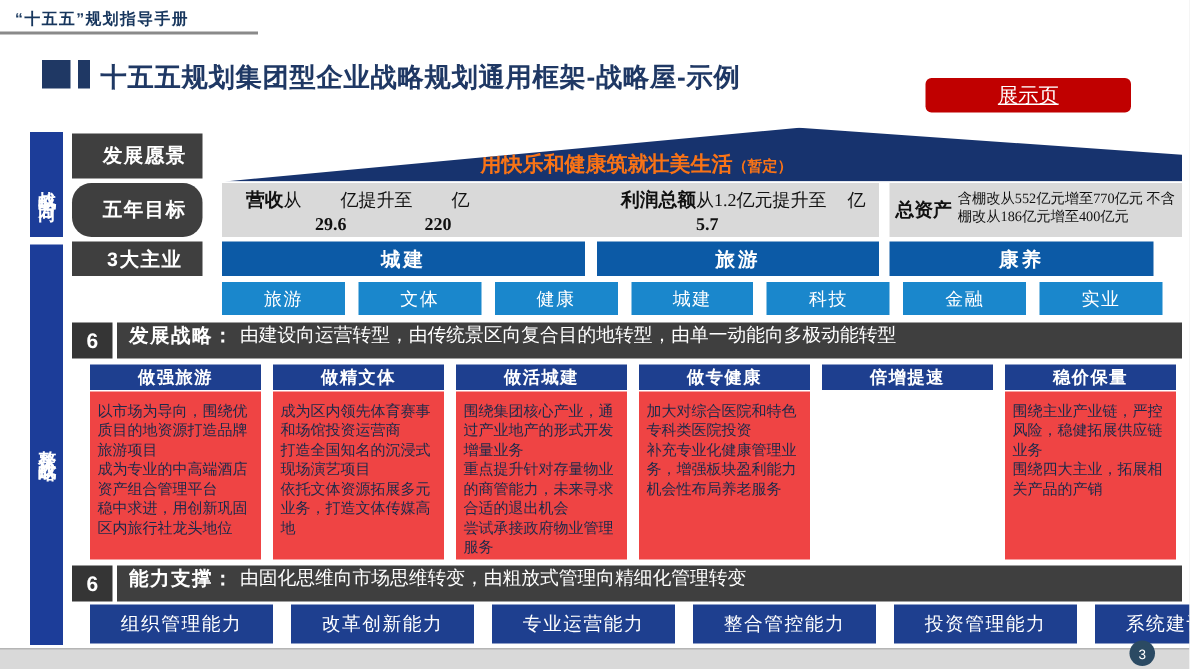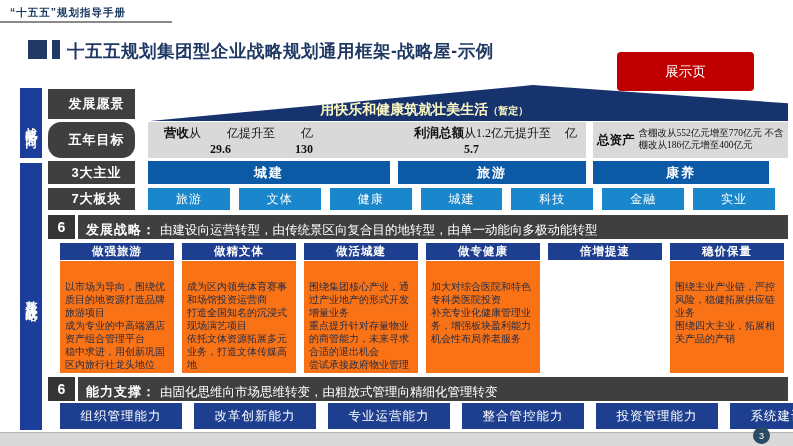--- a/index.html
+++ b/index.html
@@ -9,50 +9,50 @@
     font-family:"Liberation Sans","DejaVu Sans",sans-serif; overflow:hidden;
   }
   .abs { position:absolute; }
 
   
   .header-note { left:10px; top:6px; font-size:10.5px; font-weight:bold; color:#17365D; letter-spacing:1px; }
   .header-line { left:0; top:21px; width:172px; height:2px; background:#8a8a8a; }
   .title-sq1 { left:28px; top:40px; width:19px; height:19px; background:#1F3864; }
   .title-sq2 { left:52px; top:40px; width:8px;  height:19px; background:#1F3864; }
   .page-title { left:67px; top:39px; font-size:17.5px; font-weight:bold; color:#1F3864; letter-spacing:0.5px; }
-  .show-btn { left:617px; top:52px; width:137px; height:39px; background:#C00000; border-radius:4px;
-    color:#fff; font-size:13.5px; display:flex; align-items:center; justify-content:center; cursor:pointer; }
+  .show-btn { left:617px; top:52px; width:137px; height:23px; background:#C00000; border-radius:4px;
+    color:#fff; font-size:13.5px; display:flex; align-items:center; justify-content:center; cursor:pointer;text-decoration:underline; }
 
   
   .side-bar { left:20px; width:22px; background:#1C3D99; color:#fff; display:flex; align-items:center; justify-content:center; }
   .side-bar .vtext { writing-mode:vertical-rl; text-orientation:upright; font-size:12px; font-weight:bold; letter-spacing:3px; }
   .side-top { top:88px; height:70px; }
   .side-bottom { top:163px; height:267px; }
 
   
   .row-label { left:48px; width:87px; background:#3F3F3F; color:#fff; font-size:13px; font-weight:bold;
     display:flex; align-items:center; justify-content:center; letter-spacing:1px;padding-left:10px; }
 
   
   .roof { left:150px; top:84px; width:638px; height:37px; background:#17336E;
     clip-path:polygon(0% 100%, 60% 3%, 100% 52%, 100% 100%); }
-  .roof-text { left:14%; bottom:2px; width:58%; text-align:center; color:#fef9c3; font-weight:bold; font-size:14px; white-space:nowrap; }
+  .roof-text { left:14%; bottom:2px; width:58%; text-align:center; color:#f97316; font-weight:bold; font-size:14px; white-space:nowrap; }
   .roof-text .note { font-size:10px; }
 
   
   .goal-box { top:122px; height:36px; background:#D9D9D9; color:#111;
     font-family:"Liberation Serif","DejaVu Serif",serif; }
   .gb1 { left:148px; width:291px; padding-top:3px; }
   .gb2 { left:398px; width:188px; padding-top:3px; }
   .gb3 { left:593px; width:195px; display:flex; align-items:center; padding:2px 4px; gap:4px; }
   .goal-line { font-size:12px; text-align:left; padding-left:16px; white-space:nowrap; }
   .goal-line b { font-size:12.5px; }
   .sp { display:inline-block; width:26px; }
   .sp-s { display:inline-block; width:14px; }
-  .goal-nums { font-size:12px; font-weight:bold; display:flex;gap:12px; }
+  .goal-nums { font-size:12px; font-weight:bold; display:flex; }
   .gb1 .goal-nums { padding-left:62px; }
   .gb1 .goal-nums span:last-child { margin-left:52px; }
   .gb2 .goal-nums { padding-left:66px; }
   .gb3 .asset-label { font-size:12.5px; font-weight:bold; white-space:nowrap; }
   .gb3 .asset-detail { font-size:9.5px; line-height:1.25; }
 
   
   .main-bar { top:161px; height:23px; background:#0C5AA6; color:#fff; font-size:13px; font-weight:bold;
     display:flex; align-items:center; justify-content:center; letter-spacing:2px; }
   .mb1 { left:148px; width:242px; } .mb2 { left:398px; width:188px; } .mb3 { left:593px; width:176px; }
@@ -60,32 +60,32 @@
   
   .sectors { left:148px; top:188px; width:627px; height:22px; display:flex; gap:9px; }
   .sector-box { flex:1; background:#1A87CC; color:#fff; font-size:12px;
     display:flex; align-items:center; justify-content:center; letter-spacing:1px; }
 
   
   .band { left:48px; width:740px; height:24px; display:flex; }
   .band-dev { top:215px; } .band-cap { top:377px; }
   .band-num { width:27px; background:#353535; color:#fff; font-size:14px; font-weight:bold;
     display:flex; align-items:center; justify-content:center; margin-right:3px; }
-  .band-body { flex:1; background:#3F3F3F; color:#fff; display:flex; align-items:flex-end; padding-left:8px; white-space:nowrap; }
+  .band-body { flex:1; background:#3F3F3F; color:#fff; display:flex; align-items:flex-start; padding-left:8px; white-space:nowrap; }
   .band-body b { font-size:13px; margin-right:4px; letter-spacing:1px; }
   .band-body span.txt { font-size:12.5px; }
 
   
   .cols { left:60px; top:243px; width:724px; display:flex; gap:8px; }
   .col { flex:1; display:flex; flex-direction:column; }
   .col-header { height:17px; background:#1E3F8F; color:#fff; font-size:11.5px; font-weight:bold;
     display:flex; align-items:center; justify-content:center; letter-spacing:1px; }
-  .col-body { margin-top:1px; height:112px; background:#f97316; color:#1B2A4A;
+  .col-body { margin-top:1px; height:112px; background:#ef4444; color:#1B2A4A;
     font-family:"Liberation Serif","DejaVu Serif",serif; font-size:10px; line-height:1.3;
-    padding:19px 5px; white-space:pre-line; overflow:hidden; }
+    padding:7px 5px; white-space:pre-line; overflow:hidden; }
 
   
   .cap-btns { left:60px; top:403px; width:792px; height:26px; display:flex; gap:12px; }
   .cap-btn { flex:1; background:#1E3F8F; color:#fff; font-size:12.5px;
     display:flex; align-items:center; justify-content:center; letter-spacing:1px; cursor:pointer; }
 
   
   .footer-band { left:0; top:432px; width:793px; height:14px; background:#D9D9D9; border-top:1px solid #b5b5b5; }
   .page-num { left:753px; top:427px; width:17px; height:17px; border-radius:50%; background:#2B4A63;
     color:#fff; font-size:9px; display:flex; align-items:center; justify-content:center; }
@@ -105,35 +105,34 @@
   <div class="abs side-bar side-top">
     <span class="vtext">战略方向</span>
   </div>
   <div class="abs side-bar side-bottom">
     <span class="vtext">整体战略</span>
   </div>
 
   <div class="abs row-label" style="top:89px;height:30px;">发展愿景</div>
   <div class="abs row-label" style="top:122px;height:36px;border-radius:13px;">五年目标</div>
   <div class="abs row-label" style="top:161px;height:23px;">3大主业</div>
-  <div class="abs row-label" style="top:188px;height:22px;">7大板块</div>
 
   <div class="abs roof">
     <div class="abs roof-text">
       <span>用快乐和健康筑就壮美生活</span><span class="note">（暂定）</span>
     </div>
   </div>
 
   <div class="abs goal-box gb1">
     <div class="goal-line">
       <b>营收</b><span>从</span><span class="sp"></span><span>亿提升至</span><span class="sp"></span><span>亿</span>
     </div>
     <div class="goal-nums">
       <span>29.6</span>
-      <span>130</span>
+      <span>220</span>
     </div>
   </div>
   <div class="abs goal-box gb2">
     <div class="goal-line">
       <b>利润总额</b><span>从1.2亿元提升至</span><span class="sp-s"></span><span>亿</span>
     </div>
     <div class="goal-nums">
       <span>5.7</span>
     </div>
   </div>

